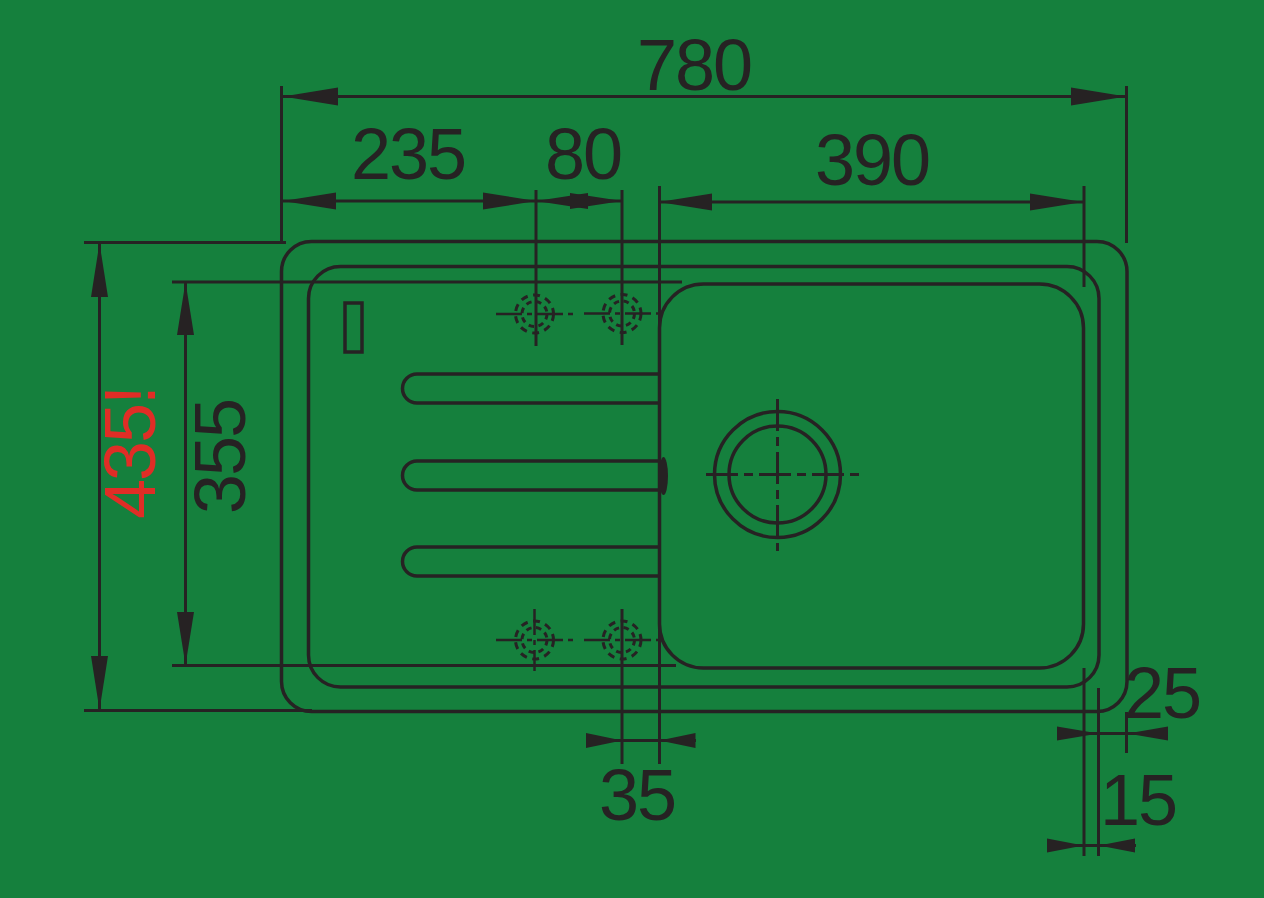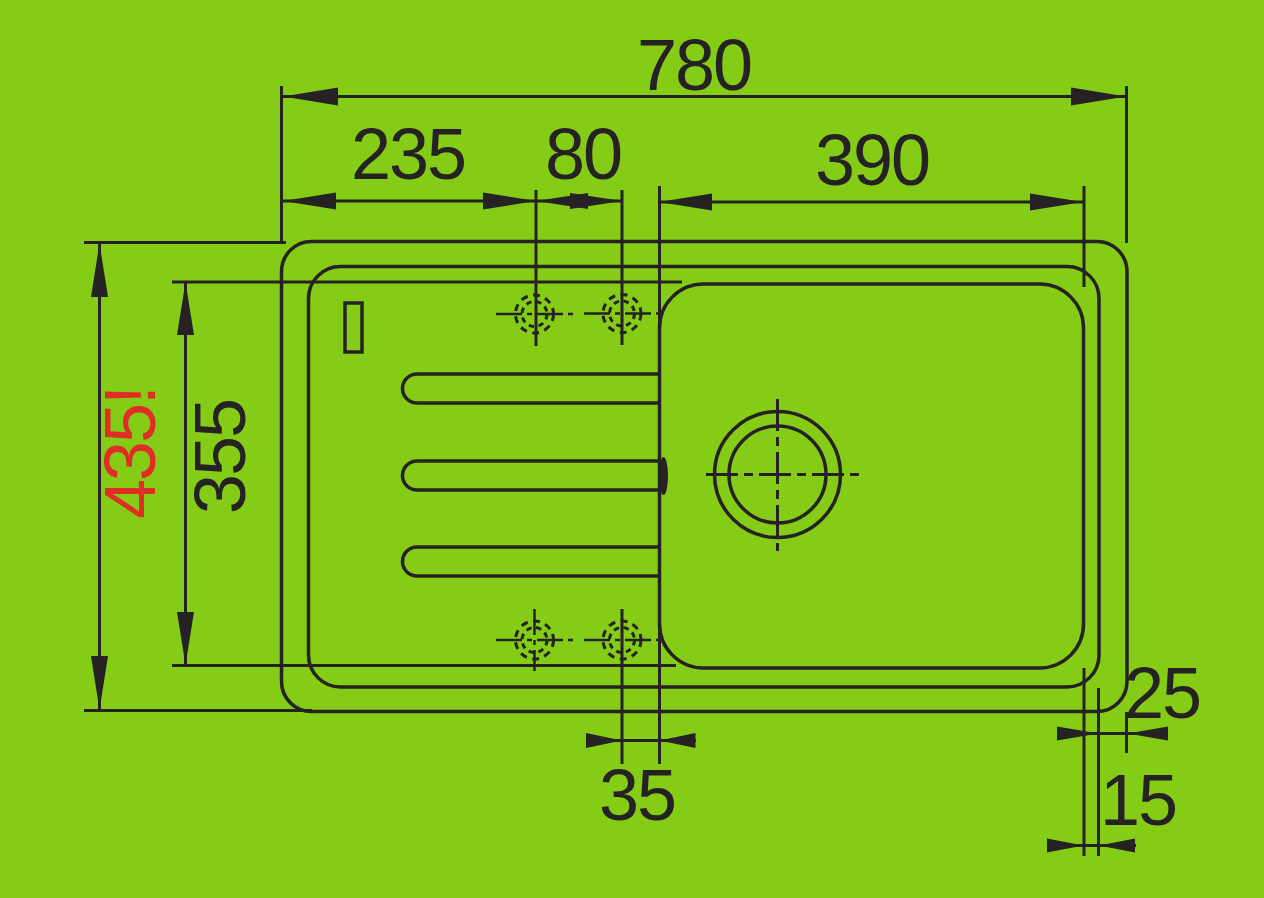--- a/index.html
+++ b/index.html
@@ -1,16 +1,16 @@
 <!DOCTYPE html>
 <html><head>
 <meta charset="utf-8">
 <style>
   html,body{margin:0;padding:0;background:#ffffff;}
-  .stage{position:relative;width:1264px;height:898px;background:#84cc16;overflow:hidden;}
+  .stage{position:relative;width:1264px;height:898px;background:#15803d;overflow:hidden;}
   svg{display:block;}
   .outline{fill:none;stroke:#262223;stroke-width:3.5;}
   .thin{fill:none;stroke:#262223;stroke-width:3;}
   .dimline{fill:none;stroke:#262223;stroke-width:3;}
   .arrow{fill:#262223;stroke:none;}
   .dash-outer{fill:none;stroke:#262223;stroke-width:3;stroke-dasharray:7 5.5;}
   .dash-inner{fill:none;stroke:#262223;stroke-width:3;stroke-dasharray:5.5 4.5;}
   .crosshair{fill:none;stroke:#262223;stroke-width:2.5;stroke-dasharray:26 5 5 5;}
   .centerline{fill:none;stroke:#262223;stroke-width:3;stroke-dasharray:32 6 9 6;}
   .dimtext{font-family:"Liberation Sans","DejaVu Sans",sans-serif;font-size:72px;letter-spacing:-2px;fill:#262223;}

